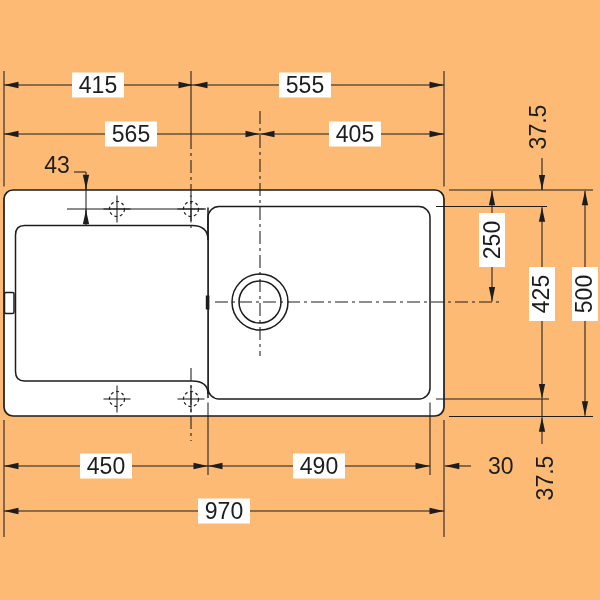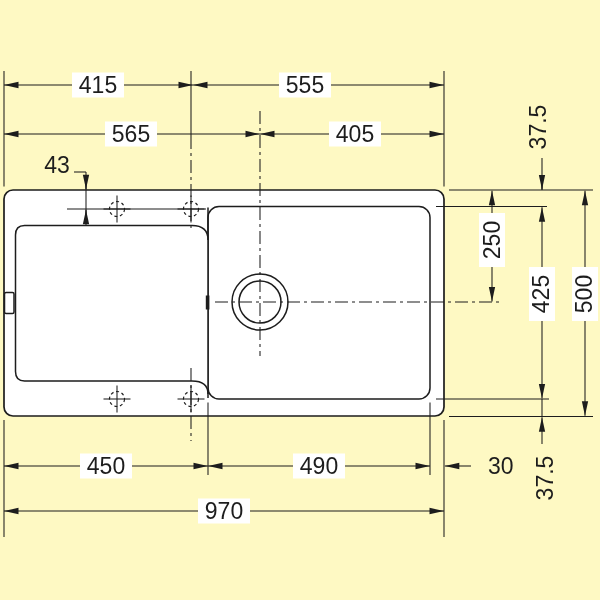--- a/index.html
+++ b/index.html
@@ -1,16 +1,16 @@
 <!DOCTYPE html>
 <html><head>
 <meta charset="utf-8">
 <style>
   html,body{margin:0;padding:0;background:#ffffff;}
-  .stage{width:600px;height:600px;background:#fef9c3;position:relative;overflow:hidden;}
+  .stage{width:600px;height:600px;background:#fdba74;position:relative;overflow:hidden;}
   svg{display:block;}
   svg text{font-family:"Liberation Sans","DejaVu Sans",sans-serif;font-size:23px;fill:#1d1d1d;}
   .thick{stroke:#1d1d1d;stroke-width:1.7;fill:none;}
   .mid{stroke:#1d1d1d;stroke-width:1.5;fill:none;}
   .thin{stroke:#1d1d1d;stroke-width:1.05;fill:none;}
   .dim{stroke:#1d1d1d;stroke-width:1.05;fill:none;}
   .cl{stroke:#1d1d1d;stroke-width:1.05;fill:none;stroke-dasharray:13,4,3,4;}
   .holedash{stroke:#1d1d1d;stroke-width:1.2;fill:none;stroke-dasharray:3,2.7;}
   .wfill{fill:#ffffff;}
   .mask{fill:#ffffff;stroke:none;}

